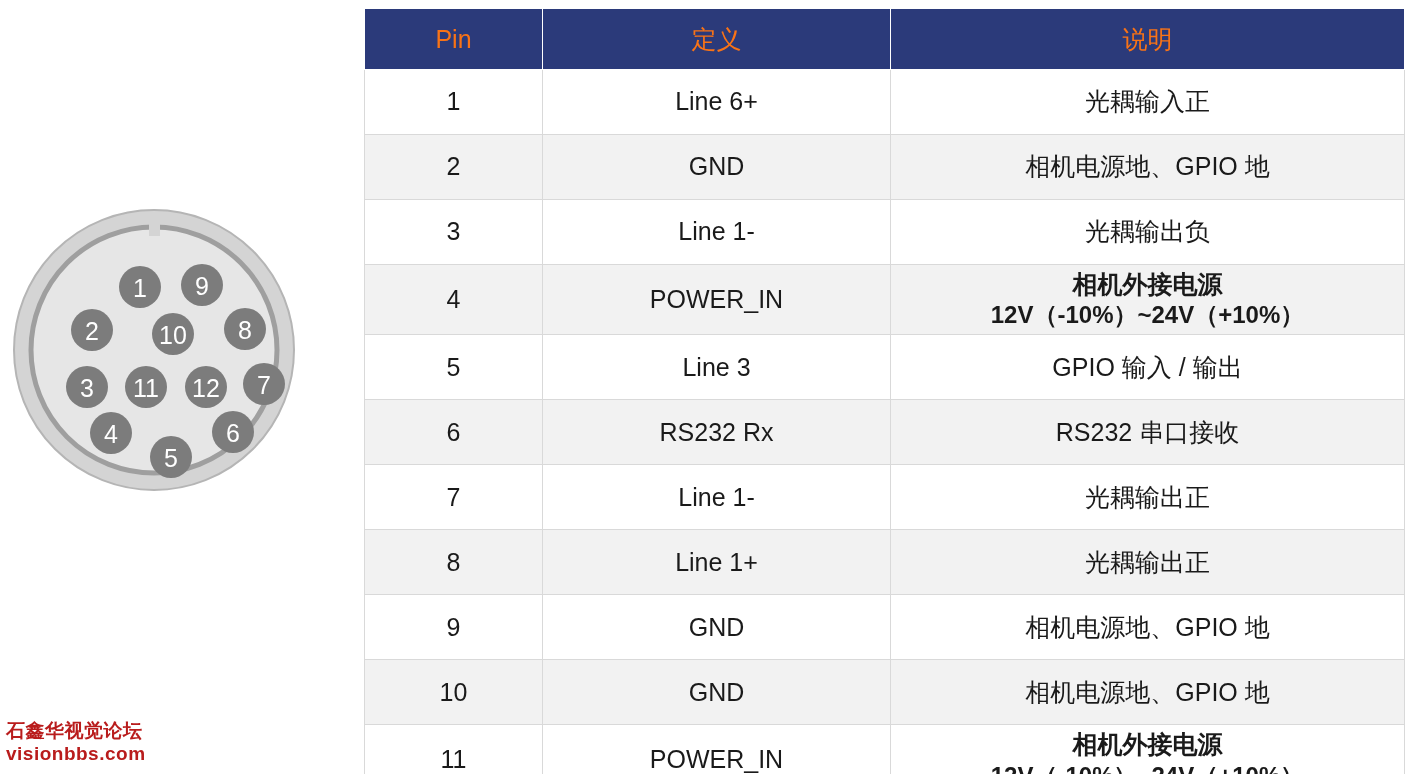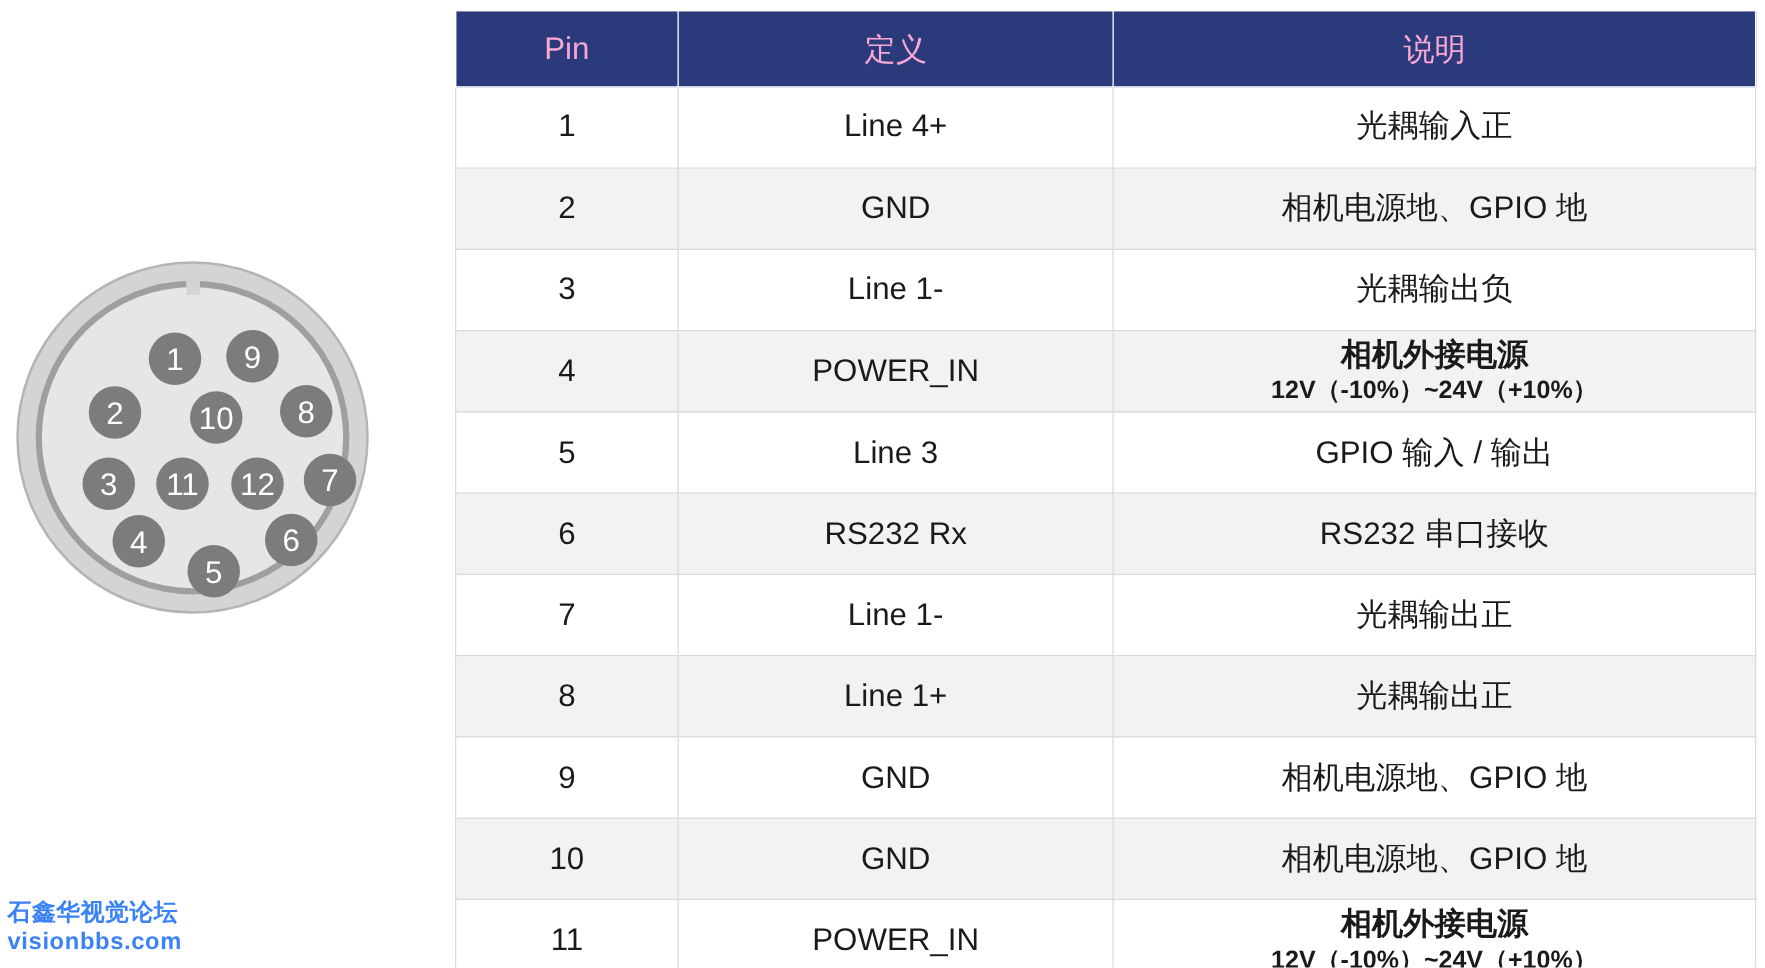--- a/index.html
+++ b/index.html
@@ -40,41 +40,41 @@
   }
 
   
   #watermark {
     position: absolute;
     left: 6px;
     bottom: 8px;
     font-family: "Liberation Sans", sans-serif;
     font-size: 19px;
     font-weight: bold;
-    color: #3b82f6;
+    color: #b91c1c;
     line-height: 1.25;
     letter-spacing: 0.5px;
   }
   #watermark div { white-space: nowrap; }
 
   
   #pin-table-wrap {
     position: absolute;
     left: 364px;
     top: 8px;
     width: 1040px;
   }
   table.pin-table {
     border-collapse: collapse;
     width: 1040px;
     table-layout: fixed;
   }
   table.pin-table th {
     background: #2b3a7a;
-    color: #f9a8d4;
+    color: #f97316;
     font-size: 25px;
     font-weight: normal;
     height: 58px;
     text-align: center;
     border: 1px solid #ffffff;
   }
   table.pin-table td {
     border: 1px solid #d9d9d9;
     text-align: center;
     font-size: 25px;
@@ -88,21 +88,21 @@
   }
   table.pin-table tr.row-even td {
     background: #f2f2f2;
   }
   td.two-line {
     font-size: 25px;
     font-weight: bold;
   }
   td.two-line .l2 {
     display: block;
-    font-size: 20px;
+    font-size: 24px;
   }
   col.c-pin { width: 178px; }
   col.c-def { width: 348px; }
   col.c-desc { width: 514px; }
 </style>
 </head>
 <body>
 
 <div id="connector-panel">
   <svg id="connector-svg" width="300" height="300" viewBox="0 0 300 300">
@@ -180,21 +180,21 @@
     <thead>
       <tr>
         <th>Pin</th>
         <th>定义</th>
         <th>说明</th>
       </tr>
     </thead>
     <tbody id="pin-table-body">
         <tr class="row-odd">
           <td>1</td>
-          <td>Line 4+</td>
+          <td>Line 6+</td>
           <td>光耦输入正</td>
         </tr>
         <tr class="row-even">
           <td>2</td>
           <td>GND</td>
           <td>相机电源地、GPIO 地</td>
         </tr>
         <tr class="row-odd">
           <td>3</td>
           <td>Line 1-</td>

